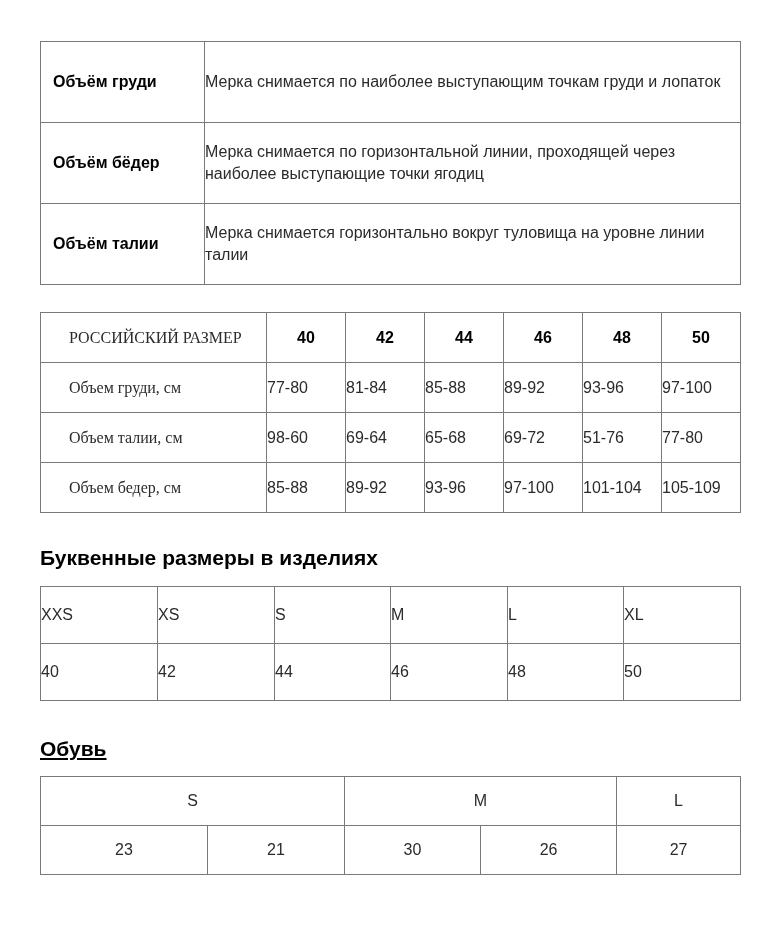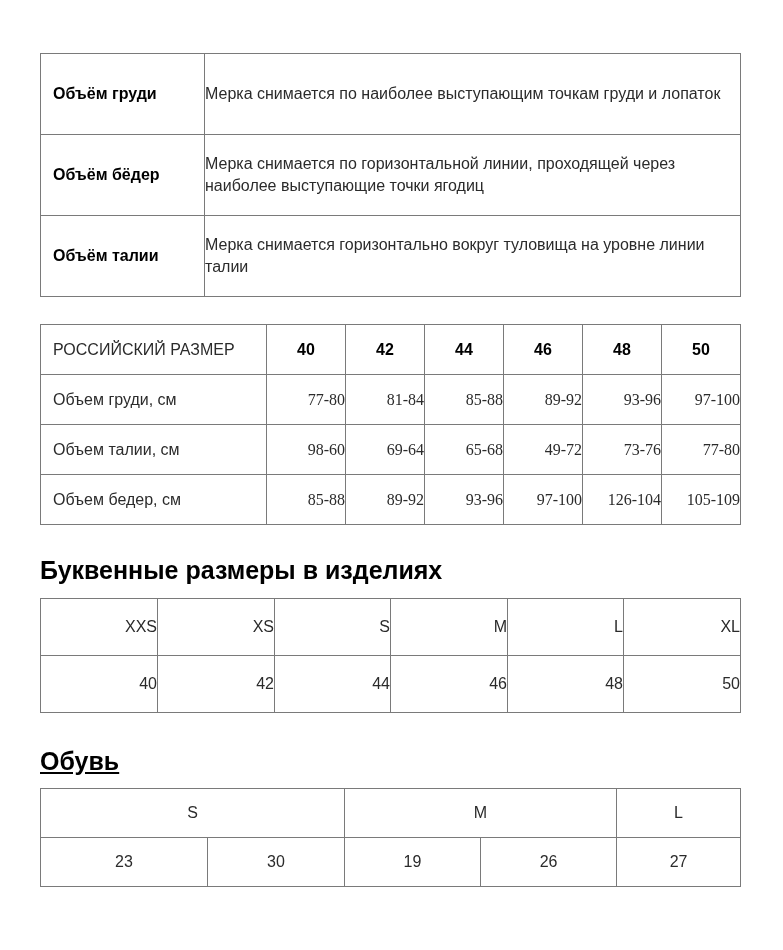--- a/index.html
+++ b/index.html
@@ -11,21 +11,21 @@
     width: 783px;
     height: 950px;
     position: relative;
     font-family: "Liberation Sans", "DejaVu Sans", sans-serif;
     color: #2b2b2b;
     -webkit-font-smoothing: antialiased;
   }
   .content {
     position: absolute;
     left: 40px;
-    top: 53px;
+    top: 41px;
     width: 700px;
   }
   table {
     border-collapse: collapse;
     table-layout: fixed;
     width: 700px;
     font-size: 16px;
     color: #2b2b2b;
   }
   td, th {
@@ -45,37 +45,37 @@
     padding-right: 8px;
   }
   .t-measure .desc {
     padding: 9px 0;
     line-height: 22px;
   }
 
   
   .t-russian { margin-top: 27px; }
   .t-russian td { height: 49px; }
-  .t-russian .rowlabel { padding-left: 12px; }
-  .t-russian .val { text-align: right; font-family: Liberation Serif, serif; }
+  .t-russian .rowlabel { padding-left: 28px; font-family: Liberation Serif, serif; }
+  .t-russian .val { text-align: left; }
   .t-russian .size-head { text-align: center; font-weight: bold; color: #000; }
 
   
   .heading {
-    font-size: 25px;
+    font-size: 21px;
     line-height: 24px;
     font-weight: bold;
     color: #000;
     margin: 0;
   }
   .heading.letters { margin-top: 33px; margin-bottom: 16px; }
   .heading.shoes   { margin-top: 36px; margin-bottom: 15px; text-decoration: underline; }
 
   
-  .t-letters td { height: 56px; padding-left: 22px; text-align: right; }
+  .t-letters td { height: 56px; padding-left: 0; }
 
   
   .t-shoes td { height: 48px; text-align: center; }
 </style>
 </head>
 <body>
 
 <div class="content">
 
   <table class="t-measure">
@@ -126,31 +126,31 @@
         <td class="val">85-88</td>
         <td class="val">89-92</td>
         <td class="val">93-96</td>
         <td class="val">97-100</td>
       </tr>
       <tr>
         <td class="rowlabel">Объем талии, см</td>
         <td class="val">98-60</td>
         <td class="val">69-64</td>
         <td class="val">65-68</td>
-        <td class="val">49-72</td>
-        <td class="val">73-76</td>
+        <td class="val">69-72</td>
+        <td class="val">51-76</td>
         <td class="val">77-80</td>
       </tr>
       <tr>
         <td class="rowlabel">Объем бедер, см</td>
         <td class="val">85-88</td>
         <td class="val">89-92</td>
         <td class="val">93-96</td>
         <td class="val">97-100</td>
-        <td class="val">126-104</td>
+        <td class="val">101-104</td>
         <td class="val">105-109</td>
       </tr>
     </tbody>
   </table>
 
   <h2 class="heading letters">Буквенные размеры в изделиях</h2>
 
   <table class="t-letters">
     <colgroup>
       <col style="width:117px">
@@ -191,21 +191,21 @@
         <col style="width:124px">
     </colgroup>
     <tbody>
       <tr>
         <td colspan="2">S</td>
         <td colspan="2">M</td>
         <td>L</td>
       </tr>
       <tr>
         <td>23</td>
+        <td>21</td>
         <td>30</td>
-        <td>19</td>
         <td>26</td>
         <td>27</td>
       </tr>
     </tbody>
   </table>
 
 </div>
 
 </body></html>

